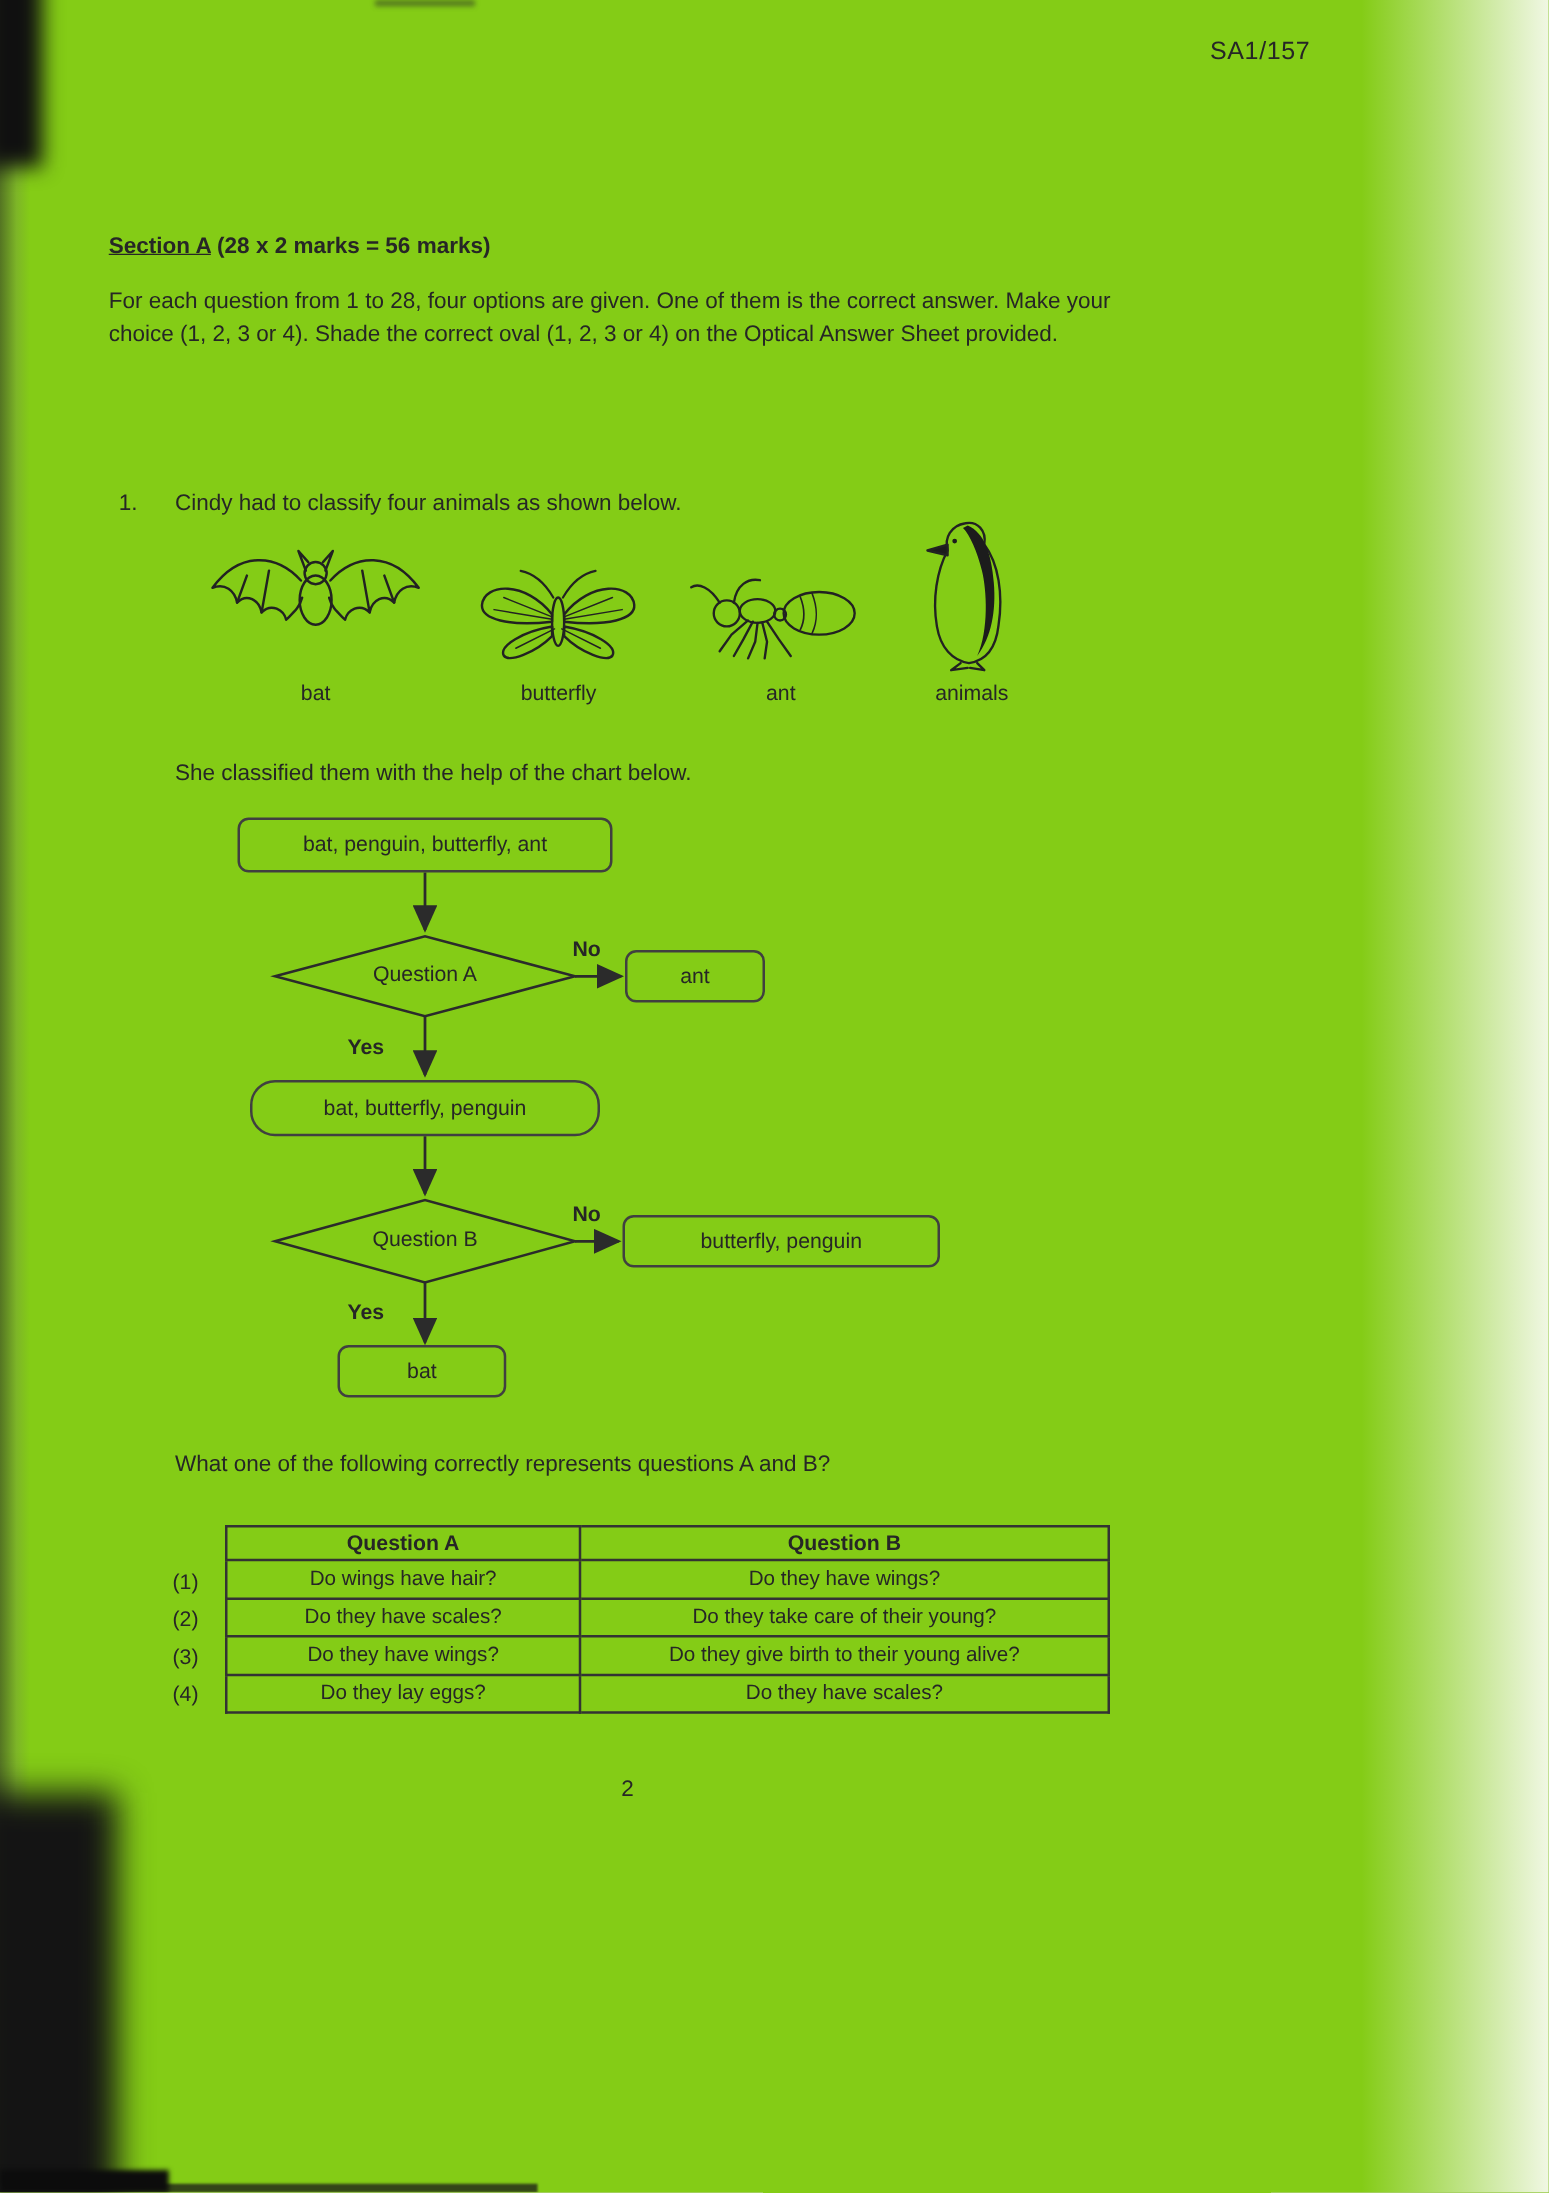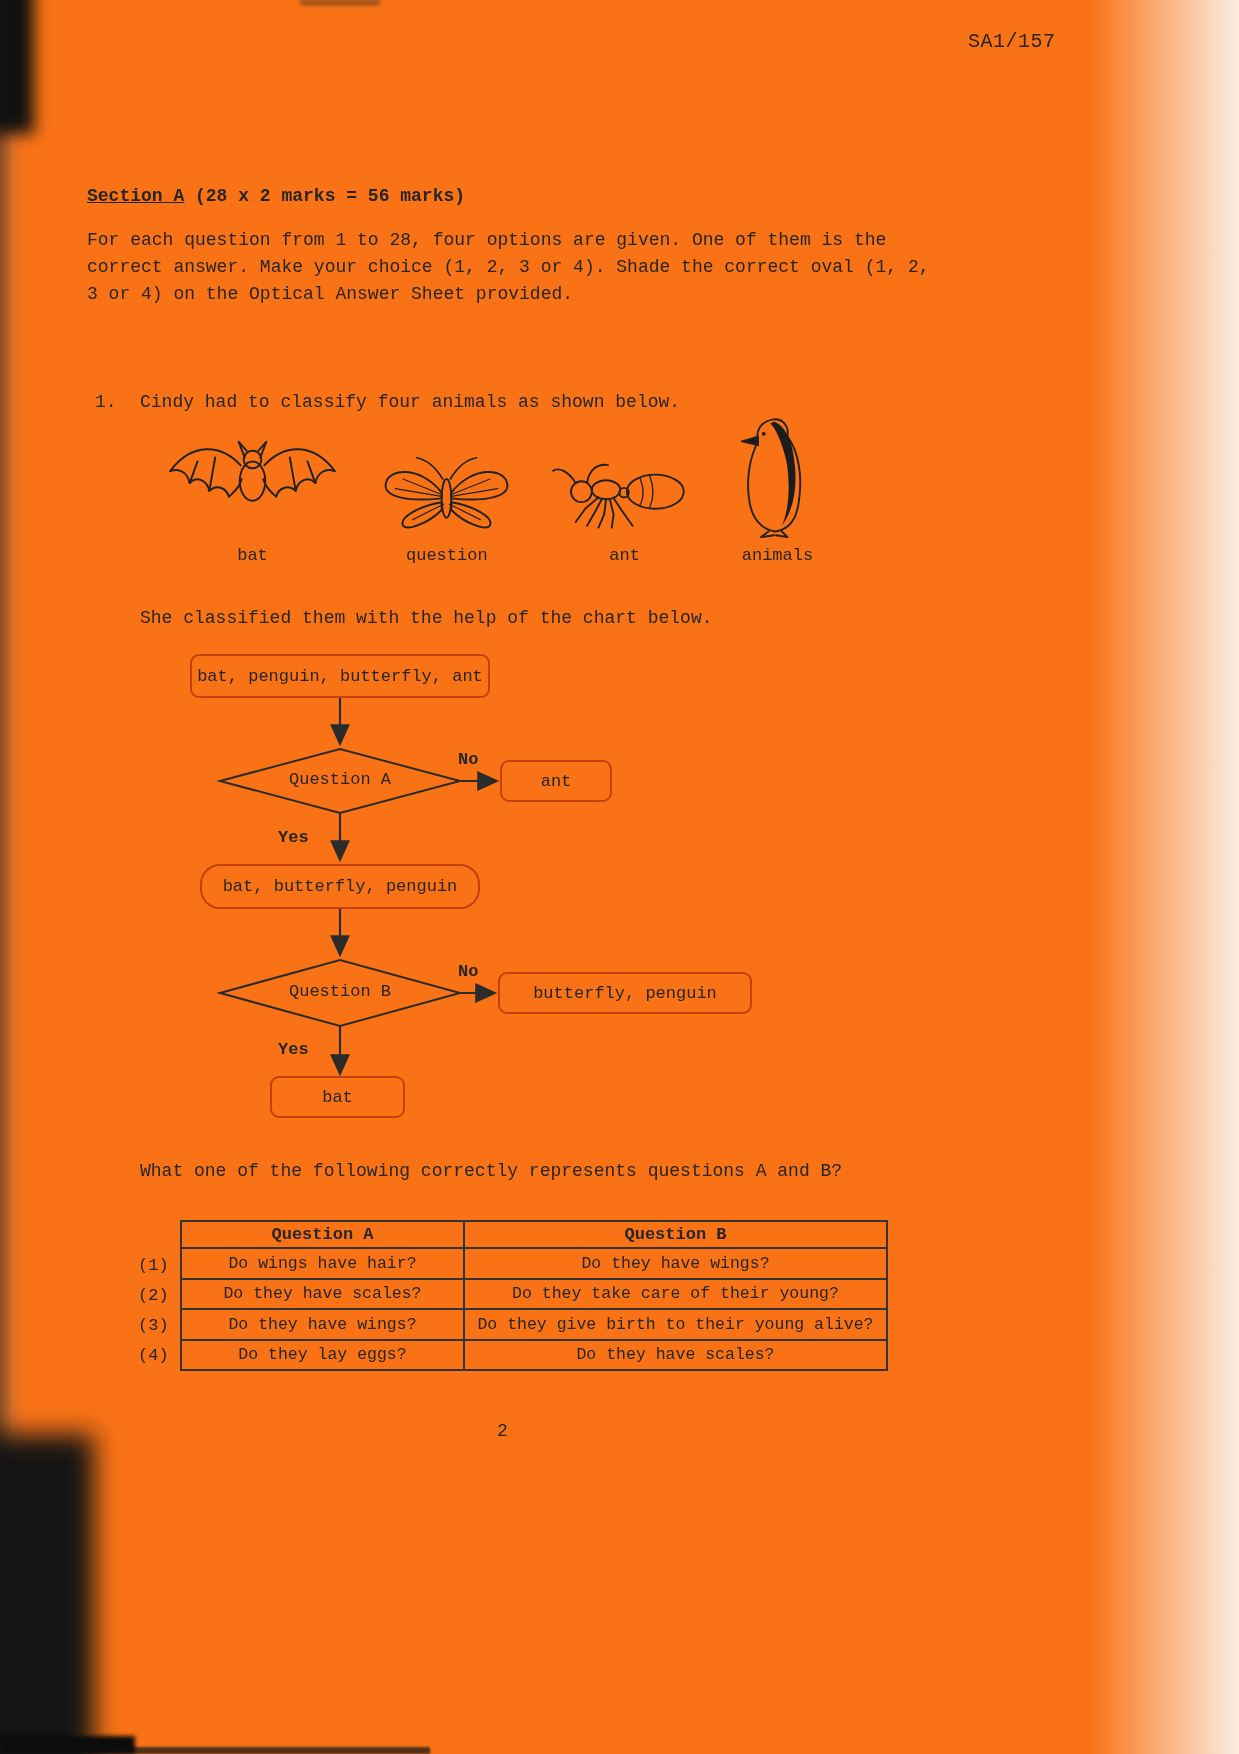--- a/index.html
+++ b/index.html
@@ -1,19 +1,19 @@
 <!DOCTYPE html>
 <html><head>
 <meta charset="utf-8">
 <style>
   * { margin:0; padding:0; box-sizing:border-box; }
   body { background:#d8d7d4; font-family:"Liberation Sans","DejaVu Sans",sans-serif; }
   .page {
     position:relative; width:1239px; height:1754px; margin:0 auto;
-    background:#f97316; overflow:hidden; color:#262626;font-family:Liberation Mono, monospace;
+    background:#84cc16; overflow:hidden; color:#262626;
   }
   
   .edge-left { position:absolute; left:0; top:0; width:24px; height:100%;
     background:linear-gradient(to right, rgba(45,45,45,.55), rgba(100,100,100,.22) 55%, rgba(120,120,120,0)); }
   .corner-tl { position:absolute; left:-14px; top:-26px; width:48px; height:160px; background:#101010; filter:blur(8px); }
   .corner-bl { position:absolute; left:-26px; bottom:-40px; width:120px; height:360px; background:#141414; filter:blur(13px); }
   .bottom-strip { position:absolute; left:0; bottom:0; width:430px; height:7px; background:rgba(25,25,25,.75); filter:blur(1px); }
   .bottom-block { position:absolute; left:0; bottom:0; width:135px; height:18px; background:#0c0c0c; filter:blur(2px); }
   .top-smudge { position:absolute; left:300px; top:0; width:80px; height:5px; background:rgba(40,40,40,.5); filter:blur(2px); }
   .edge-right { position:absolute; right:0; top:0; width:150px; height:100%;
@@ -31,21 +31,21 @@
   .animals { position:absolute; left:160px; top:415px; width:665px; height:150px;
     display:flex; justify-content:space-between; align-items:flex-end; }
   .animal-fig { display:flex; flex-direction:column; align-items:center; justify-content:flex-end; }
   .animal-fig svg { stroke:#222; stroke-width:2; fill:none; stroke-linecap:round; stroke-linejoin:round; }
   .animal-label { font-size:17px; margin-top:6px; }
 
   .chart-intro { position:absolute; left:140px; top:608px; font-size:18px; }
 
   .flowchart { position:absolute; left:140px; top:646px; width:660px; height:490px; }
   .fc-svg { position:absolute; left:0; top:0; pointer-events:none; }
-  .fc-box { position:absolute; border:2px solid #c2410c; border-radius:9px;
+  .fc-box { position:absolute; border:2px solid #404040; border-radius:9px;
     display:flex; align-items:center; justify-content:center; font-size:17px; }
   .fc-dlabel { position:absolute; width:190px; text-align:center; font-size:17px; }
   .fc-side { position:absolute; font-size:17px; font-weight:600; }
 
   .prompt { position:absolute; left:140px; top:1161px; font-size:18px; }
 
   .table-wrap { position:absolute; left:138px; top:1220px; display:flex; }
   .row-nums { width:42px; padding-top:31px; display:flex; flex-direction:column; }
   .row-nums div { height:30px; line-height:30px; font-size:17px; }
   table.q1 { border-collapse:collapse; table-layout:fixed; width:706px; }
@@ -94,21 +94,21 @@
     <div class="animal-fig">
       <svg width="145" height="92" viewBox="0 0 150 95">
         <path d="M71,32 C64,20 54,12 44,10 M79,32 C86,20 96,12 106,10" stroke-width="1.8"></path>
         <ellipse cx="75" cy="52" rx="5" ry="20"></ellipse>
         <path d="M70,46 C48,18 14,20 12,38 C11,50 34,56 70,52 Z"></path>
         <path d="M70,56 C46,60 26,72 30,80 C34,86 56,78 70,64 Z"></path>
         <path d="M80,46 C102,18 136,20 138,38 C139,50 116,56 80,52 Z"></path>
         <path d="M80,56 C104,60 124,72 120,80 C116,86 94,78 80,64 Z"></path>
         <path d="M70,48 L30,32 M70,50 L22,42 M80,48 L120,32 M80,50 L128,42 M72,58 L40,74 M78,58 L110,74" stroke-width="1.2"></path>
       </svg>
-      <div class="animal-label">question</div>
+      <div class="animal-label">butterfly</div>
     </div>
     <div class="animal-fig">
       <svg width="152" height="90" viewBox="0 0 160 95">
         <circle cx="34" cy="44" r="11"></circle>
         <path d="M28,35 C20,22 10,18 4,22 M40,35 C42,20 52,14 62,16"></path>
         <ellipse cx="60" cy="42" rx="15" ry="10"></ellipse>
         <circle cx="79" cy="45" r="5"></circle>
         <ellipse cx="112" cy="44" rx="30" ry="18"></ellipse>
         <path d="M96,30 C100,40 100,50 96,58 M106,27 C111,40 111,50 106,61" stroke-width="1.4"></path>
         <path d="M52,50 L38,62 L28,76 M56,51 L48,66 L40,80 M60,52 L58,68 L52,82 M64,52 L68,68 L66,82 M68,51 L78,66 L88,80"></path>

